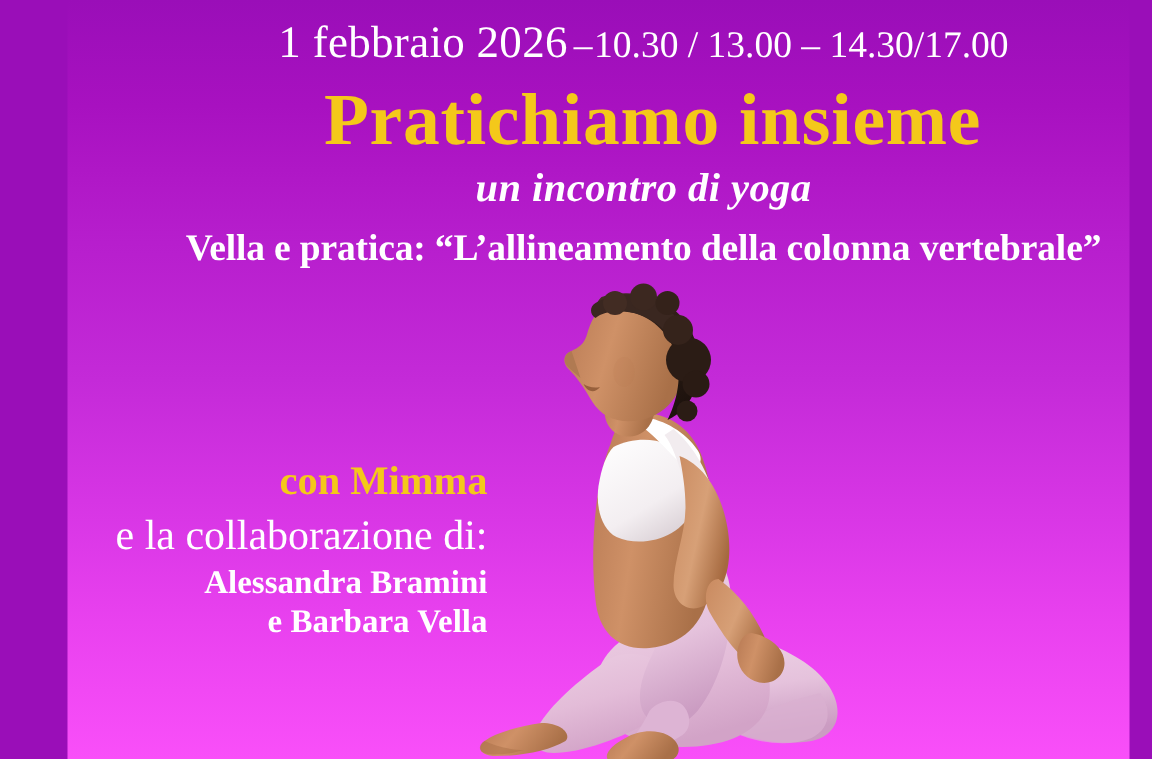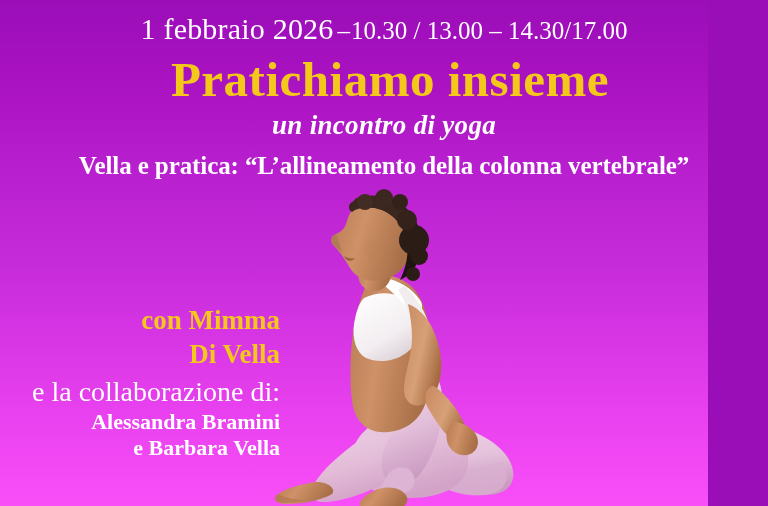--- a/index.html
+++ b/index.html
@@ -11,20 +11,21 @@
   #poster{
     position:relative;width:708px;height:506px;overflow:hidden;
     background:linear-gradient(180deg,
        #9a0eb8 0%,
        #a811c0 14%,
        #b71ecd 32%,
        #c42ad8 50%,
        #d635e4 66%,
        #e941ef 82%,
        #f94ff9 100%);
+    margin-left:45px;
   }
 
   
   .header{
     position:absolute;left:0;top:0;width:768px;text-align:center;
     z-index:5;
   }
   .dateline{
     margin-top:14px;
     color:#ffffff;
@@ -233,20 +234,19 @@
       <circle cx="101" cy="16" r="8" fill="#422c23"></circle>
       <circle cx="136" cy="16" r="8" fill="#34221a"></circle>
       <circle cx="149" cy="88" r="7" fill="#2b1c15"></circle>
 
       <ellipse cx="107" cy="62" rx="7" ry="10" fill="#b5795220"></ellipse>
     </svg>
   </div>
 
   <div class="left-block">
     <div class="with-name">con Mimma</div>
-    <div class="with-name2">Di Vella</div>
     <div class="collab">e la collaborazione di:</div>
     <div class="collab-name">Alessandra Bramini</div>
     <div class="collab-name">e Barbara Vella</div>
   </div>
 
 
 </div>
 
 </body></html>

